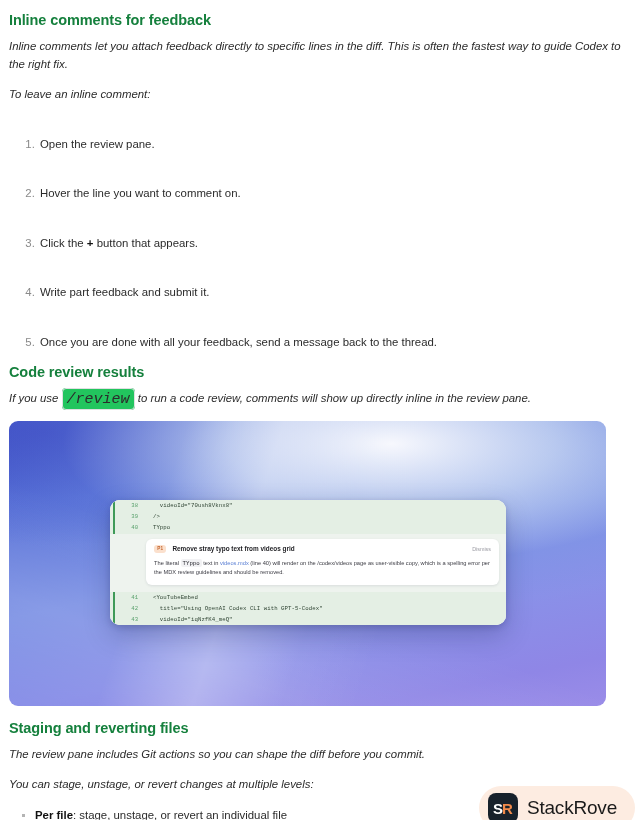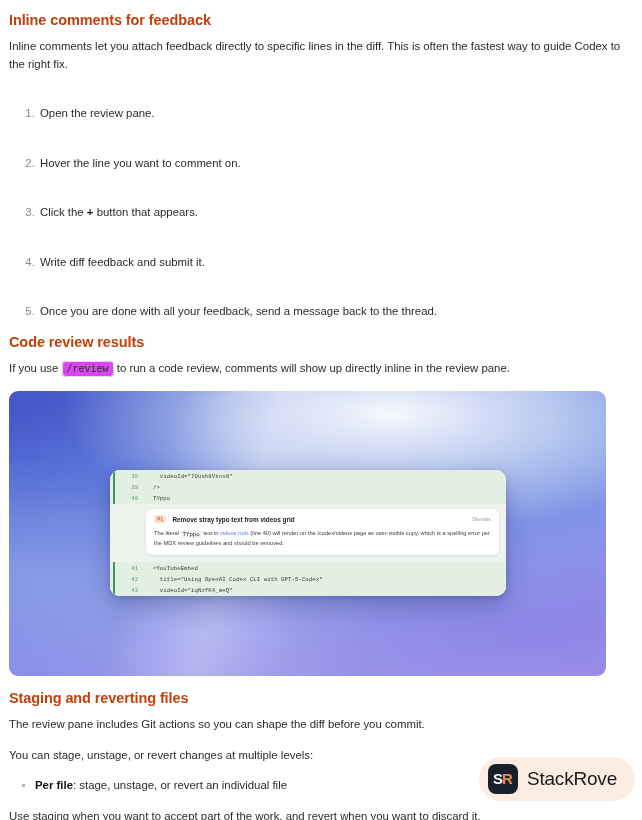--- a/index.html
+++ b/index.html
@@ -10,29 +10,30 @@
     background: #ffffff;
     font-family: "Liberation Sans", sans-serif;
     color: #1a1a1a;
     overflow: hidden;
   }
   .page { padding: 6px 9px 0 9px; position: relative; }
 
   h2.section-title {
     font-size: 14.5px;
     font-weight: 700;
-    color: #c2410c;
+    color: #15803d;
     margin: 6px 0 10px 0;
     letter-spacing: -0.1px;
   }
   p.body-text {
     font-size: 11.4px;
     line-height: 17.5px;
     color: #2b2b2b;
     margin: 0 0 13px 0;
+    font-style: italic;
   }
 
   ol.steps {
     margin: 0 0 13px 0;
     padding-left: 29px;
     font-size: 11.4px;
     line-height: 17.6px;
     color: #2b2b2b;
   }
   ol.steps li { margin-bottom: 0.5px; padding-left: 2px; margin-top: 32px; }
@@ -51,22 +52,22 @@
     content: "";
     position: absolute;
     left: -13px; top: 7px;
     width: 3px; height: 3px;
     background: #b4b4b4;
   }
   b, strong { font-weight: 700; color: #111; }
 
   code.chip {
     font-family: "Liberation Mono", monospace;
-    font-size: 10px;
-    background: #d946ef;
+    font-size: 15px;
+    background: #22c55e;
     border: 1px solid #e0e0e2;
     border-radius: 4px;
     padding: 1.5px 4px;
     color: #2b2b2b;
     white-space: nowrap;
   }
 
   
   .figure {
     position: relative;
@@ -211,26 +212,27 @@
 </style>
 </head>
 <body>
 
 <div class="page">
 
   <h2 class="section-title">Inline comments for feedback</h2>
 
   <p class="body-text">Inline comments let you attach feedback directly to specific lines in the diff. This is often the fastest way to guide Codex to the right fix.</p>
 
+  <p class="body-text">To leave an inline comment:</p>
 
   <ol class="steps">
     <li>Open the review pane.</li>
     <li>Hover the line you want to comment on.</li>
     <li><span>Click the </span><b>+</b><span> button that appears.</span></li>
-    <li>Write diff feedback and submit it.</li>
+    <li>Write part feedback and submit it.</li>
     <li>Once you are done with all your feedback, send a message back to the thread.</li>
   </ol>
 
 
 
   <h2 class="section-title">Code review results</h2>
 
   <p class="body-text"><span>If you use </span><code class="chip">/review</code><span> to run a code review, comments will show up directly inline in the review pane.</span></p>
 
   <div class="figure">

